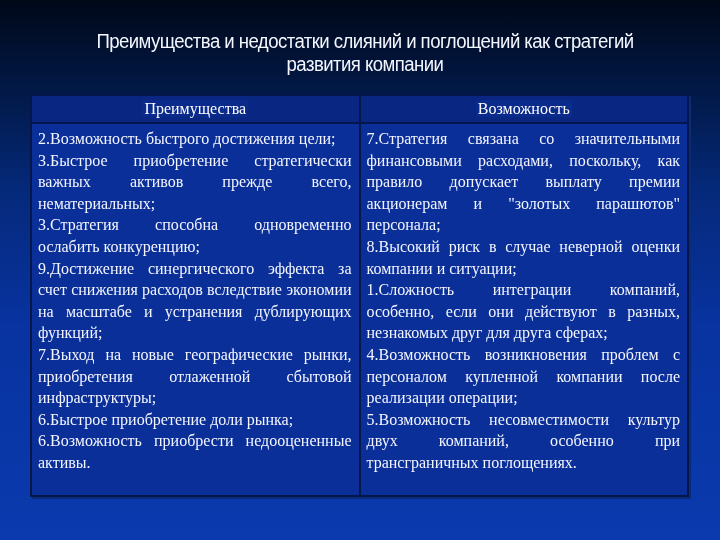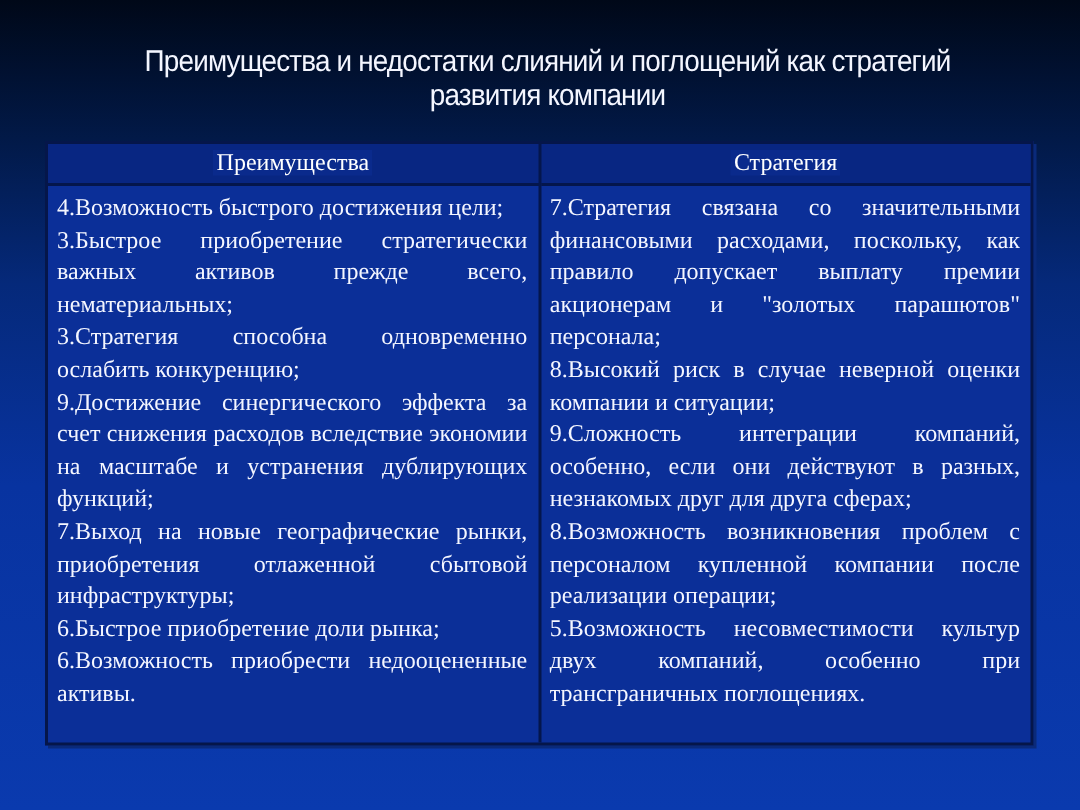--- a/index.html
+++ b/index.html
@@ -91,38 +91,38 @@
 </div>
 
 <div class="table-wrap">
   <table class="comparison">
     <thead>
       <tr>
         <th class="col-left">
           <span>Преимущества</span>
         </th>
         <th>
-          <span>Стратегия</span>
+          <span>Возможность</span>
         </th>
       </tr>
     </thead>
     <tbody>
       <tr>
         <td class="col-left">
-          <span class="item">4.Возможность быстрого достижения цели;</span>
+          <span class="item">2.Возможность быстрого достижения цели;</span>
           <span class="item">3.Быстрое приобретение стратегически важных активов прежде всего, нематериальных;</span>
           <span class="item">3.Стратегия способна одновременно ослабить конкуренцию;</span>
           <span class="item">9.Достижение синергического эффекта за счет снижения расходов вследствие экономии на масштабе и устранения дублирующих функций;</span>
           <span class="item">7.Выход на новые географические рынки, приобретения отлаженной сбытовой инфраструктуры;</span>
           <span class="item">6.Быстрое приобретение доли рынка;</span>
           <span class="item">6.Возможность приобрести недооцененные активы.</span>
         </td>
         <td>
           <span class="item">7.Стратегия связана со значительными финансовыми расходами, поскольку, как правило допускает выплату премии акционерам и "золотых парашютов" персонала;</span>
           <span class="item">8.Высокий риск в случае неверной оценки компании и ситуации;</span>
-          <span class="item">9.Сложность интеграции компаний, особенно, если они действуют в разных, незнакомых друг для друга сферах;</span>
-          <span class="item">8.Возможность возникновения проблем с персоналом купленной компании после реализации операции;</span>
+          <span class="item">1.Сложность интеграции компаний, особенно, если они действуют в разных, незнакомых друг для друга сферах;</span>
+          <span class="item">4.Возможность возникновения проблем с персоналом купленной компании после реализации операции;</span>
           <span class="item">5.Возможность несовместимости культур двух компаний, особенно при трансграничных поглощениях.</span>
         </td>
       </tr>
     </tbody>
   </table>
 </div>
 
 </body></html>

